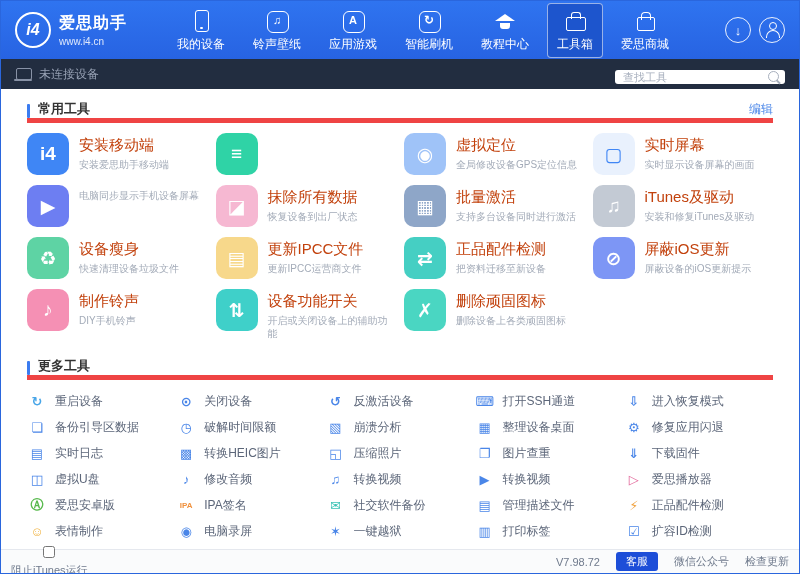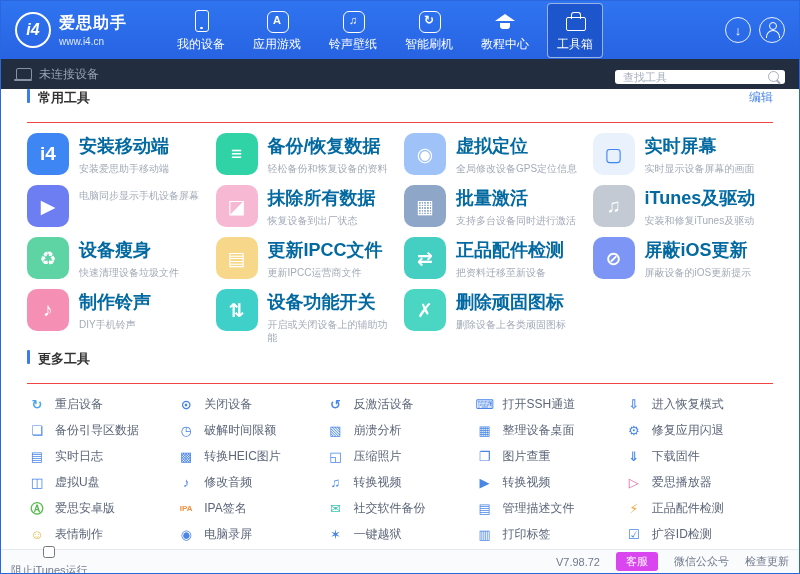--- a/index.html
+++ b/index.html
@@ -53,42 +53,42 @@
   .search { margin-left:auto; position:relative; width:170px; height:14px; }
   .search input { width:100%; height:100%; border:none; border-radius:3px; font-size:11px; padding:0 24px 0 8px; color:#555; background:#fff; outline:none; }
   .search input::placeholder { color:#a7afbd; }
   .mag { position:absolute; right:4px; top:3px; width:14px; height:14px; cursor:pointer; }
   .mag::before, .mag::after { content:""; position:absolute; }
   .mag::before { left:1px; top:1px; width:9px; height:9px; border:1.5px solid #a7afbd; border-radius:50%; }
   .mag::after  { right:0; bottom:2px; width:5px; height:1.5px; background:#a7afbd; transform:rotate(45deg); }
 
   
   main { background:#fff; flex:1 1 auto; padding:0 26px; overflow:hidden; }
-  .sec-head { display:flex; align-items:flex-start; height:34px; border-bottom:1px solid #ef4444; }
+  .sec-head { display:flex; align-items:flex-end; height:34px; border-bottom:5px solid #ef4444; }
   .sec-bar { width:3px; height:14px; background:#3b7cf0; border-radius:1px; margin-right:8px; }
   .sec-title { font-size:13px; font-weight:bold; color:#333; }
   .edit-link { margin-left:auto; font-size:12px; color:#4a86e8; cursor:pointer; text-decoration:none; }
 
   .cards { display:grid; grid-template-columns:repeat(4,1fr); row-gap:10px; column-gap:8px; padding:10px 0 6px; }
   .card { display:flex; gap:10px; align-items:flex-start; cursor:pointer; }
   .card-icon { width:42px; height:42px; border-radius:10px; flex:0 0 42px; display:flex; align-items:center; justify-content:center; font-size:19px; font-weight:bold; }
-  .card-title { font-size:18px; font-weight:bold; color:#0369a1; line-height:1.2; padding-top:3px; white-space:nowrap; }
+  .card-title { font-size:15px; font-weight:normal; color:#c2410c; line-height:1.2; padding-top:3px; white-space:nowrap; }
   .card-sub { font-size:10px; color:#a3abb8; margin-top:4px; line-height:1.3; }
 
   .more-grid { display:grid; grid-template-columns:repeat(5,1fr); padding:8px 0; }
   .mt-item { height:26px; display:flex; align-items:center; gap:8px; cursor:pointer; }
   .mt-icon { width:20px; flex:0 0 20px; text-align:center; font-size:13px; font-weight:bold; overflow:hidden; }
   .mt-label { font-size:12px; color:#5c6679; white-space:nowrap; }
 
   
   .statusbar { height:24px; flex:0 0 24px; background:#fafbfc; border-top:1px solid #e5e8ee; display:flex; align-items:center; padding:0 10px; font-size:11px; color:#6f7a8c; }
   .block-itunes { display:flex; align-items:center; gap:5px; cursor:pointer;flex-direction:column; }
   .block-itunes input { width:12px; height:12px; margin:0; }
   .sb-right { margin-left:auto; display:flex; align-items:center; gap:16px; }
-  .support-badge { background:#d946ef; color:#fff; border-radius:3px; padding:2px 10px; font-size:11px; cursor:pointer; }
+  .support-badge { background:#1d4ed8; color:#fff; border-radius:3px; padding:2px 10px; font-size:11px; cursor:pointer; }
   .wechat, .update { cursor:pointer; }
 </style>
 </head>
 <body>
 
 <div class="window">
 
   <header class="topbar">
     <div class="logo">
       <div class="logo-circle">
@@ -98,38 +98,42 @@
         <div class="brand">爱思助手</div>
         <div class="site">www.i4.cn</div>
       </div>
     </div>
     <nav class="nav">
       <div class="nav-item">
         <span class="ni ni-phone"></span>
         <span class="ni-label">我的设备</span>
       </div>
       <div class="nav-item">
+        <span class="ni ni-box ni-music"></span>
+        <span class="ni-label">铃声壁纸</span>
+      </div>
+      <div class="nav-item">
         <span class="ni ni-box ni-apps"></span>
         <span class="ni-label">应用游戏</span>
-      </div>
-      <div class="nav-item">
-        <span class="ni ni-box ni-music"></span>
-        <span class="ni-label">铃声壁纸</span>
       </div>
       <div class="nav-item">
         <span class="ni ni-box ni-flash"></span>
         <span class="ni-label">智能刷机</span>
       </div>
       <div class="nav-item">
         <span class="ni ni-tutorial"></span>
         <span class="ni-label">教程中心</span>
       </div>
       <div class="nav-item active">
         <span class="ni ni-toolbox"></span>
         <span class="ni-label">工具箱</span>
+      </div>
+      <div class="nav-item">
+        <span class="ni ni-mall"></span>
+        <span class="ni-label">爱思商城</span>
       </div>
     </nav>
     <div class="topbar-right">
       <div class="circle-btn">
           <span>↓</span>
         </div>
       <div class="circle-btn">
           <span class="user-ico"></span>
         </div>
     </div>
@@ -159,24 +163,20 @@
             </div>
             <div class="card-text">
               <div class="card-title">安装移动端</div>
               <div class="card-sub">安装爱思助手移动端</div>
             </div>
           </div>
 
           <div class="card">
             <div class="card-icon" style="background: rgb(47, 211, 166); color: rgb(255, 255, 255);">
               <span>≡</span>
-            </div>
-            <div class="card-text">
-              <div class="card-title">备份/恢复数据</div>
-              <div class="card-sub">轻松备份和恢复设备的资料</div>
             </div>
           </div>
 
           <div class="card">
             <div class="card-icon" style="background: rgb(159, 195, 248); color: rgb(255, 255, 255);">
               <span>◉</span>
             </div>
             <div class="card-text">
               <div class="card-title">虚拟定位</div>
               <div class="card-sub">全局修改设备GPS定位信息</div>

